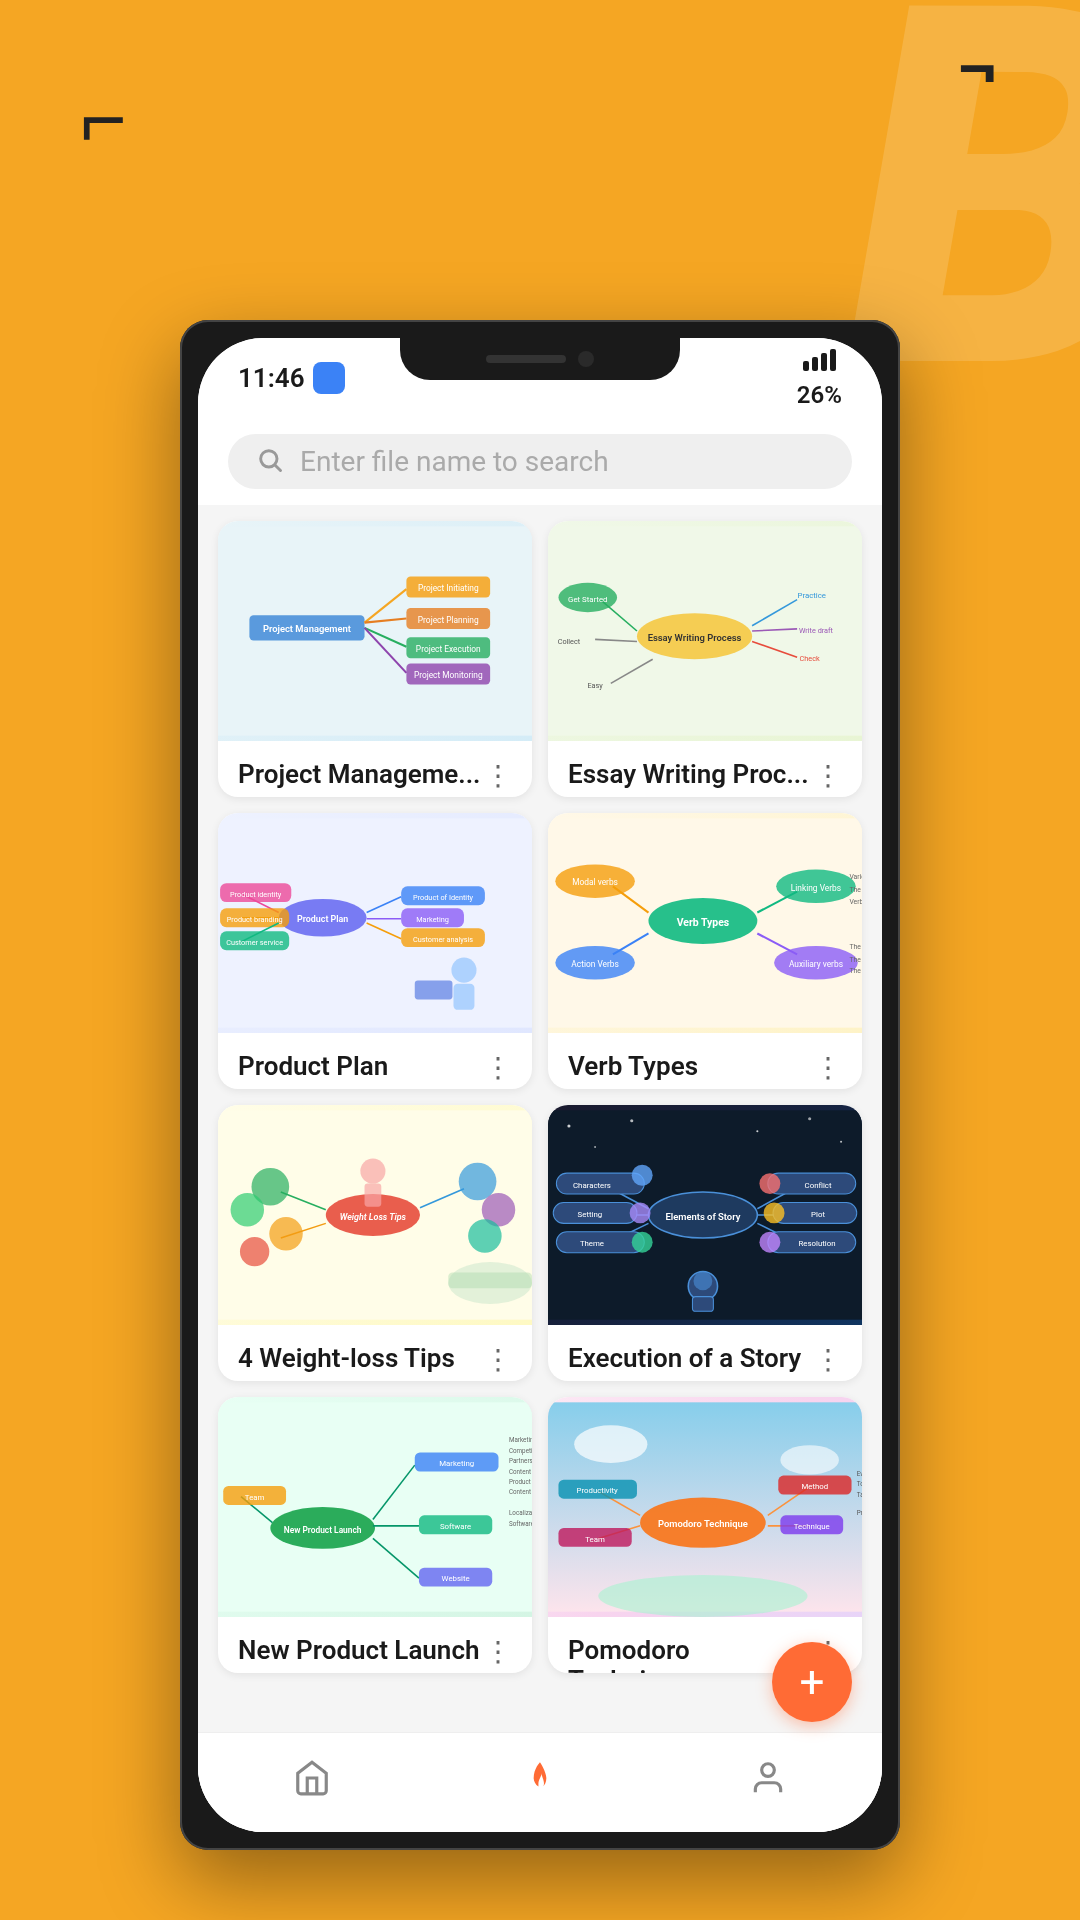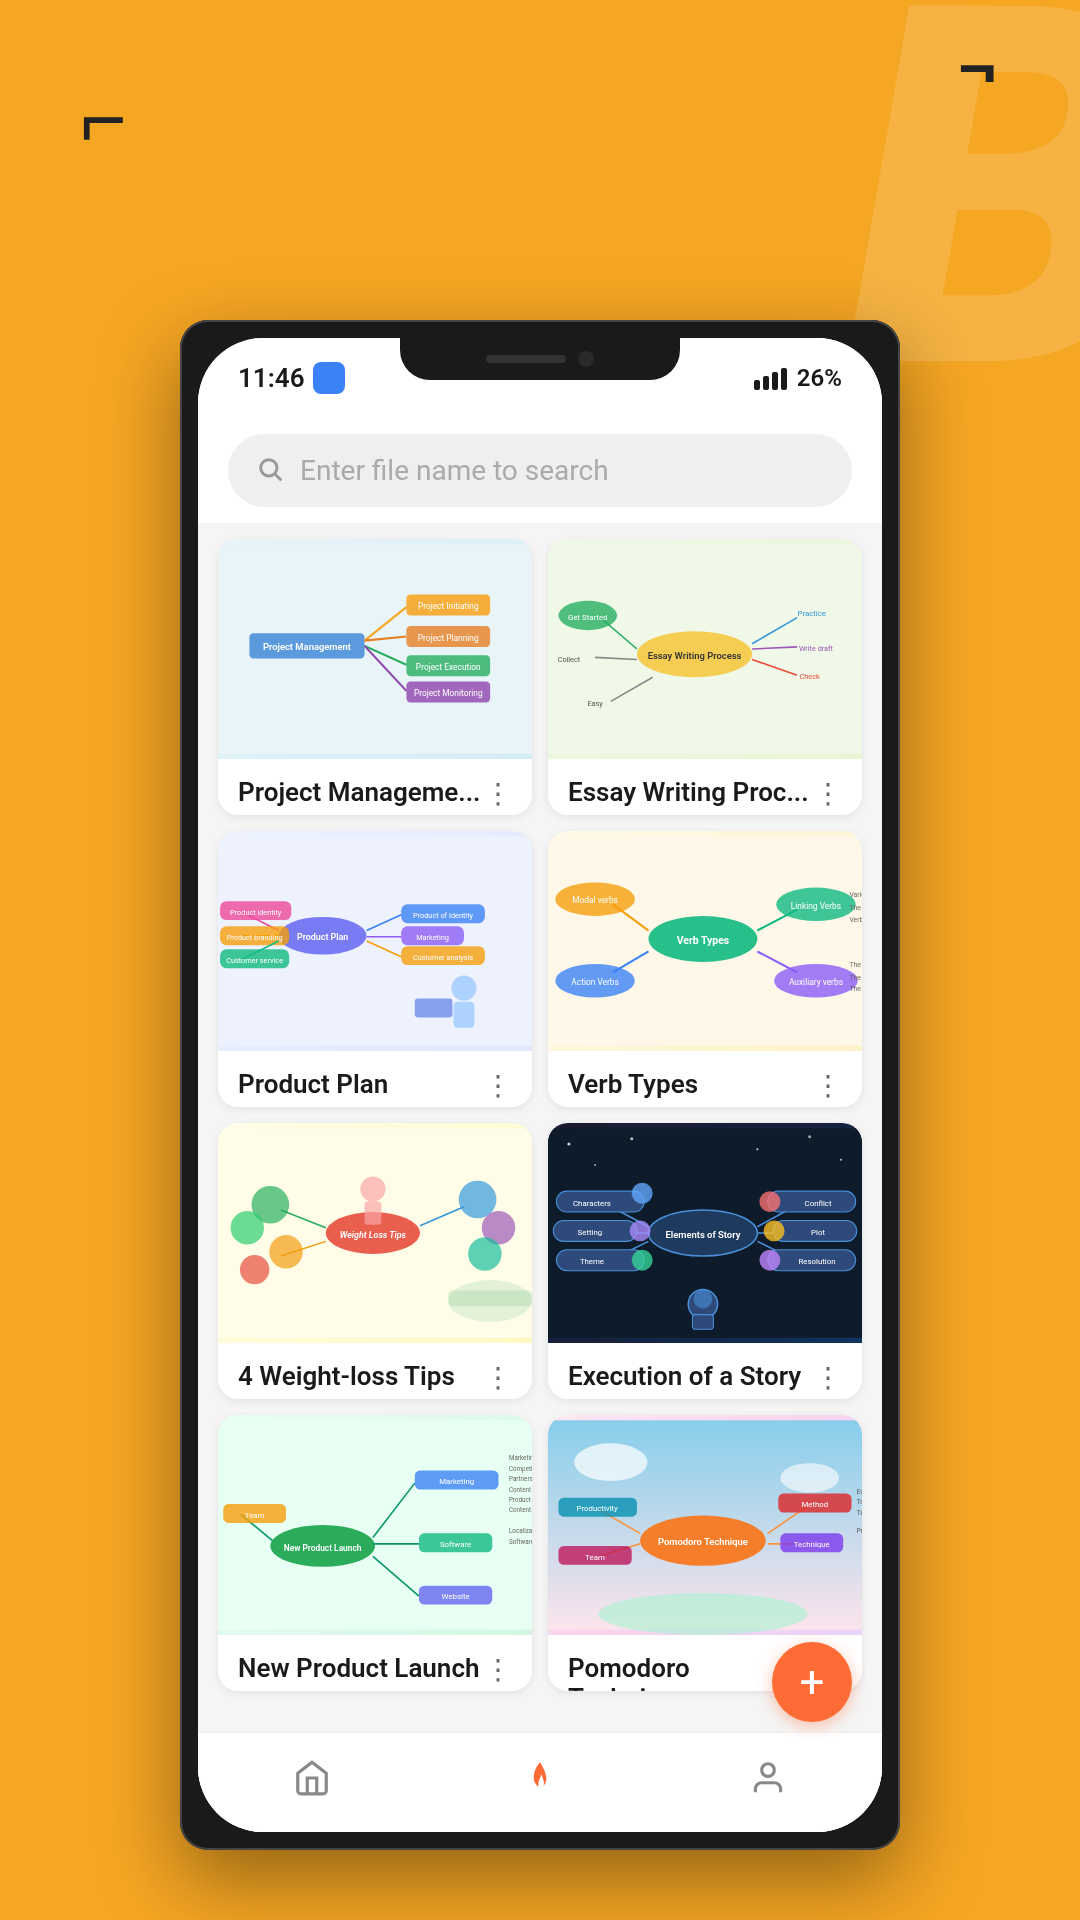--- a/index.html
+++ b/index.html
@@ -141,20 +141,21 @@
       height: 32px;
       background: #3b82f6;
       border-radius: 8px;
     }
     .status-right {
       display: flex;
       align-items: center;
       gap: 10px;
       font-size: 24px;
       color: #1a1a1a;
+      flex-direction: column;
     }
     .signal-bars {
       display: flex;
       align-items: flex-end;
       gap: 3px;
       height: 24px;
     }
     .signal-bar {
       width: 6px;
       background: #1a1a1a;
@@ -173,21 +174,21 @@
     
     .search-bar-wrap {
       background: #fff;
       padding: 16px 30px;
     }
     .search-bar {
       background: #efefef;
       border-radius: 50px;
       display: flex;
       align-items: center;
-      padding: 20px 28px;
+      padding: 11px 28px;
       gap: 16px;
     }
     .search-icon-svg {
       color: #999;
       flex-shrink: 0;
     }
     .search-placeholder {
       font-size: 28px;
       color: #aaa;
     }

